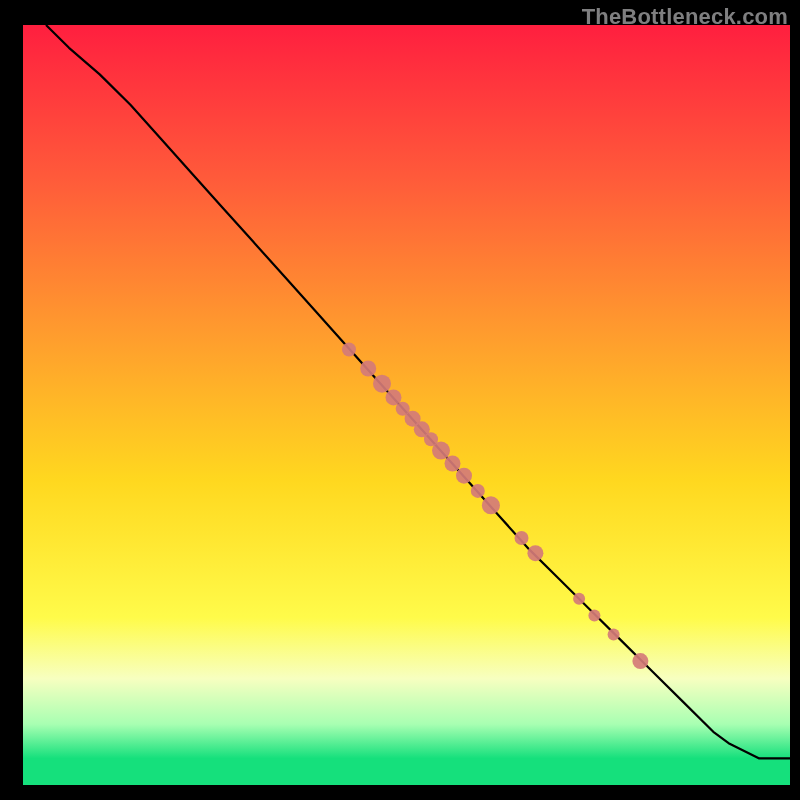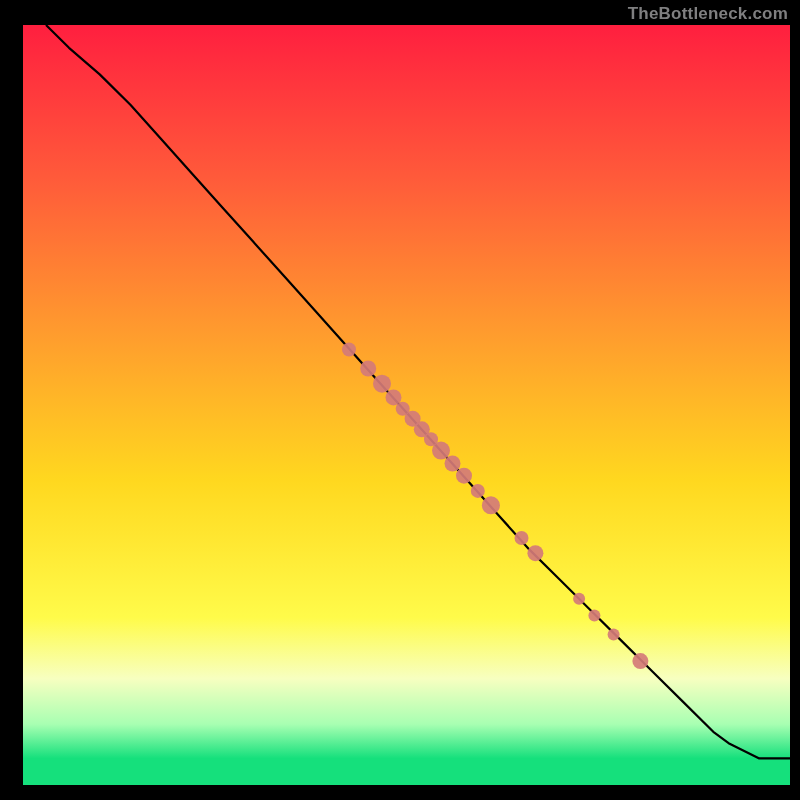--- a/index.html
+++ b/index.html
@@ -16,21 +16,21 @@
     top: 0;
     left: 0;
     width: 800px;
     height: 800px;
   }
   .watermark {
     position: absolute;
     top: 4px;
     right: 12px;
     color: #7f7f80;
-    font-size: 17px;
+    font-size: 22px;
     font-weight: 600;
     letter-spacing: 0.2px;
   }
 </style>
 </head>
 <body>
 
 <svg class="frame" viewBox="0 0 800 800" preserveAspectRatio="none">
   <defs>
     <linearGradient id="bg-grad" x1="0" y1="0" x2="0" y2="1">

